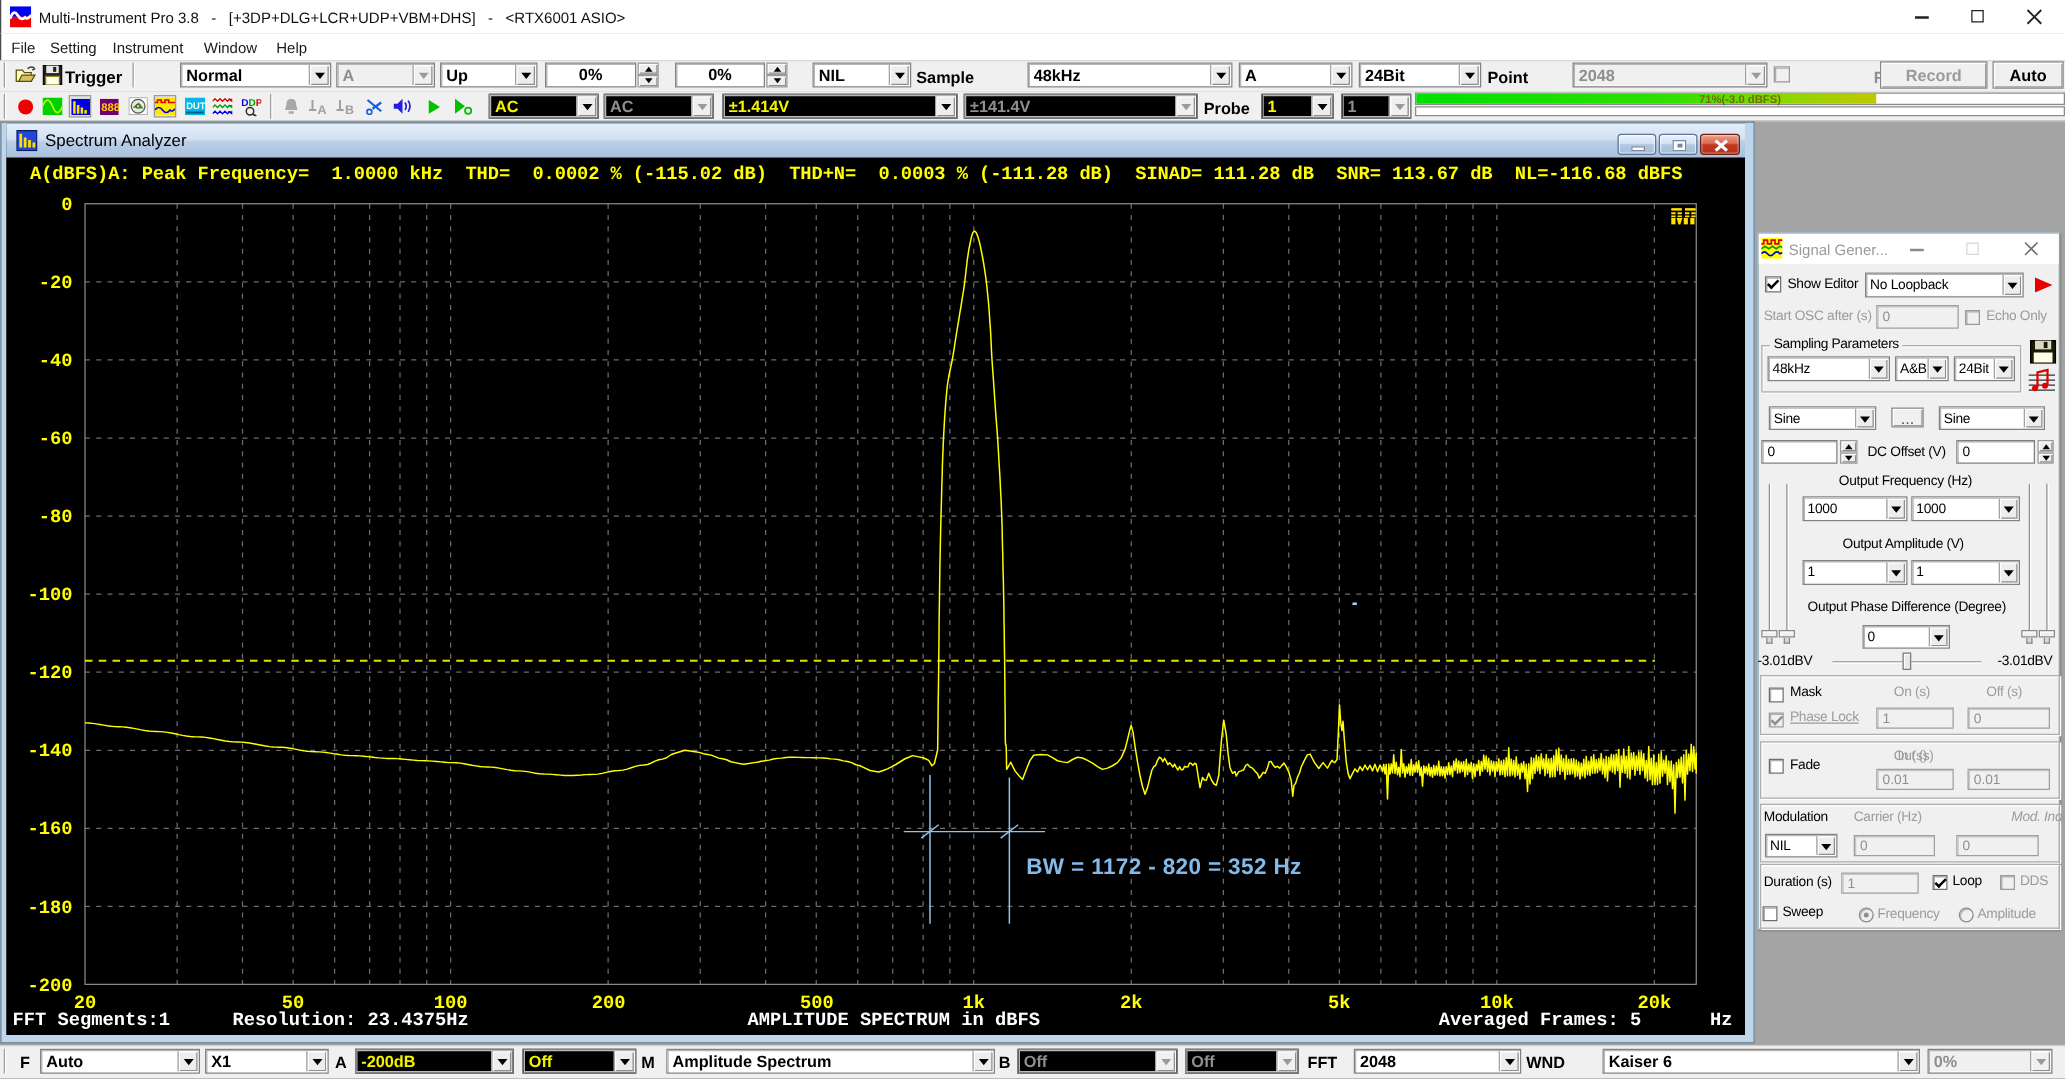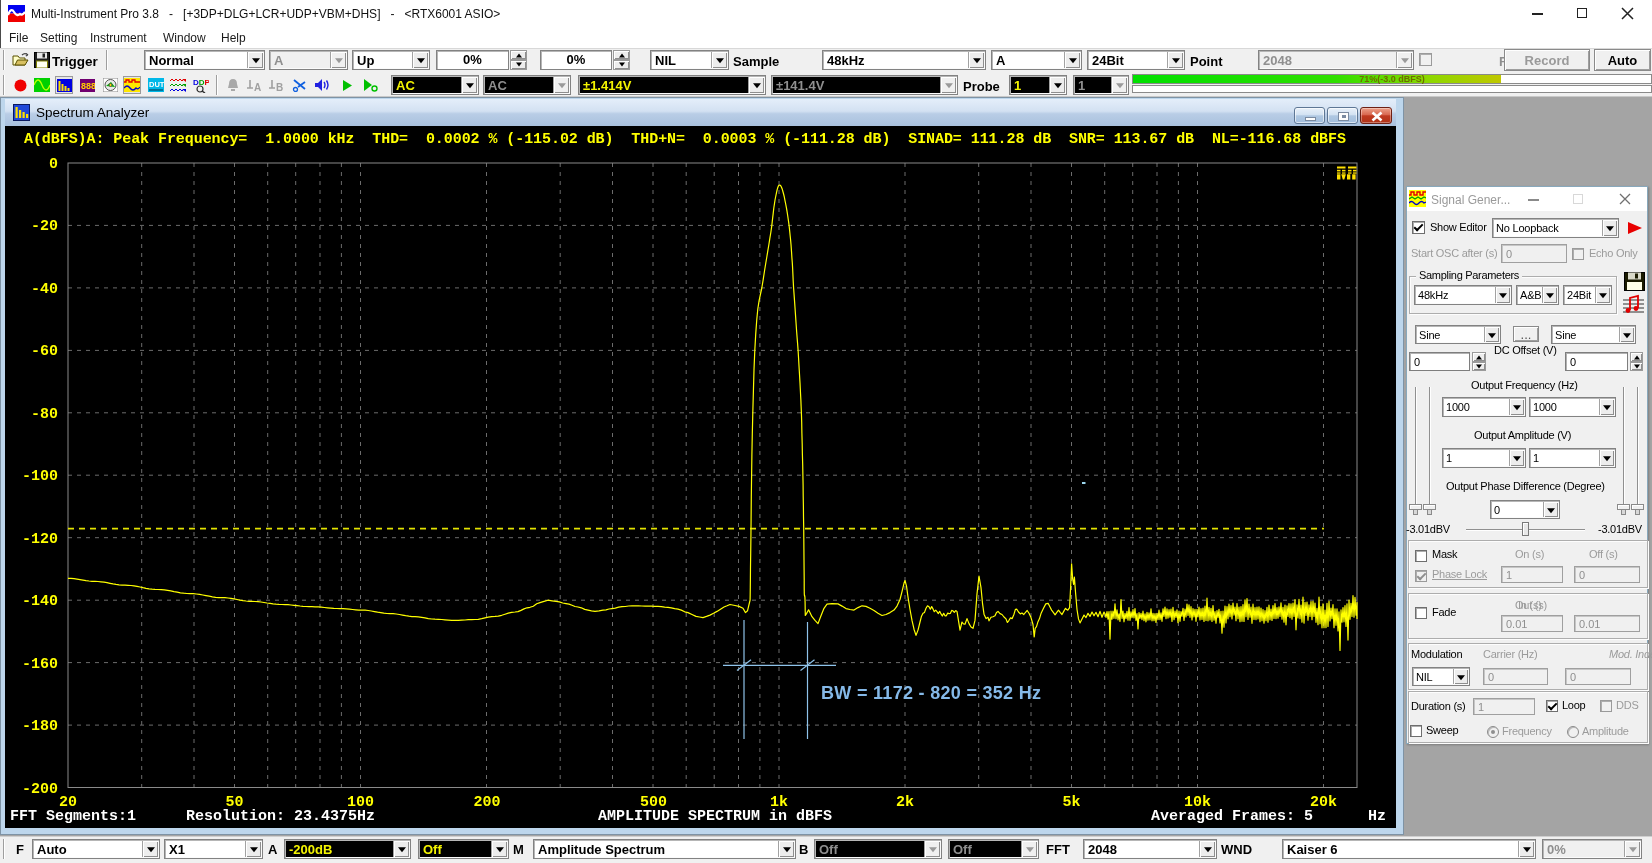--- a/index.html
+++ b/index.html
@@ -434,21 +434,21 @@
     <div class="ar"></div>
   </div>
 <div class="btn" style="left:1513px;top:326px;width:26px;height:16px;color:#555;font-weight:normal">...</div>
 <div class="combo sg" style="left:1551px;top:325px;width:85px;height:19px">
     <div class="t">Sine</div>
     <div class="ar"></div>
   </div>
 <div class="tbx" style="left:1409px;top:352px;width:61px;height:19px">0</div>
 <div class="spn u" style="left:1472px;top:352px;width:14px;height:10px"></div>
 <div class="spn d" style="left:1472px;top:362px;width:14px;height:9px"></div>
-<div class="sgt" style="left:1494px;top:344px;">DC Offset (V)</div>
+<div class="sgt" style="left:1494px;top:356px;">DC Offset (V)</div>
 <div class="tbx" style="left:1565px;top:352px;width:63px;height:19px">0</div>
 <div class="spn u" style="left:1630px;top:352px;width:13px;height:10px"></div>
 <div class="spn d" style="left:1630px;top:362px;width:13px;height:9px"></div>
 <div class="sgt" style="left:1471px;top:379px;">Output Frequency (Hz)</div>
 <div class="ab" style="left:1415px;top:387px;width:2px;height:125px;border-left:1px solid #909090;border-right:1px solid #fff"></div>
 <div class="ab" style="left:1429px;top:387px;width:2px;height:125px;border-left:1px solid #909090;border-right:1px solid #fff"></div>
 <div class="ab" style="left:1623px;top:387px;width:2px;height:125px;border-left:1px solid #909090;border-right:1px solid #fff"></div>
 <div class="ab" style="left:1637px;top:387px;width:2px;height:125px;border-left:1px solid #909090;border-right:1px solid #fff"></div>
 <div class="ab" style="left:1409px;top:504px;width:13px;height:6px;background:#f0f0f0;border:1px solid #8a8a8a;box-shadow:inset 1px 1px 0 #fff"></div>
 <div class="ab" style="left:1413px;top:510px;width:5px;height:5px;background:#d8d8d8;border:1px solid #8a8a8a;border-top:none"></div>

